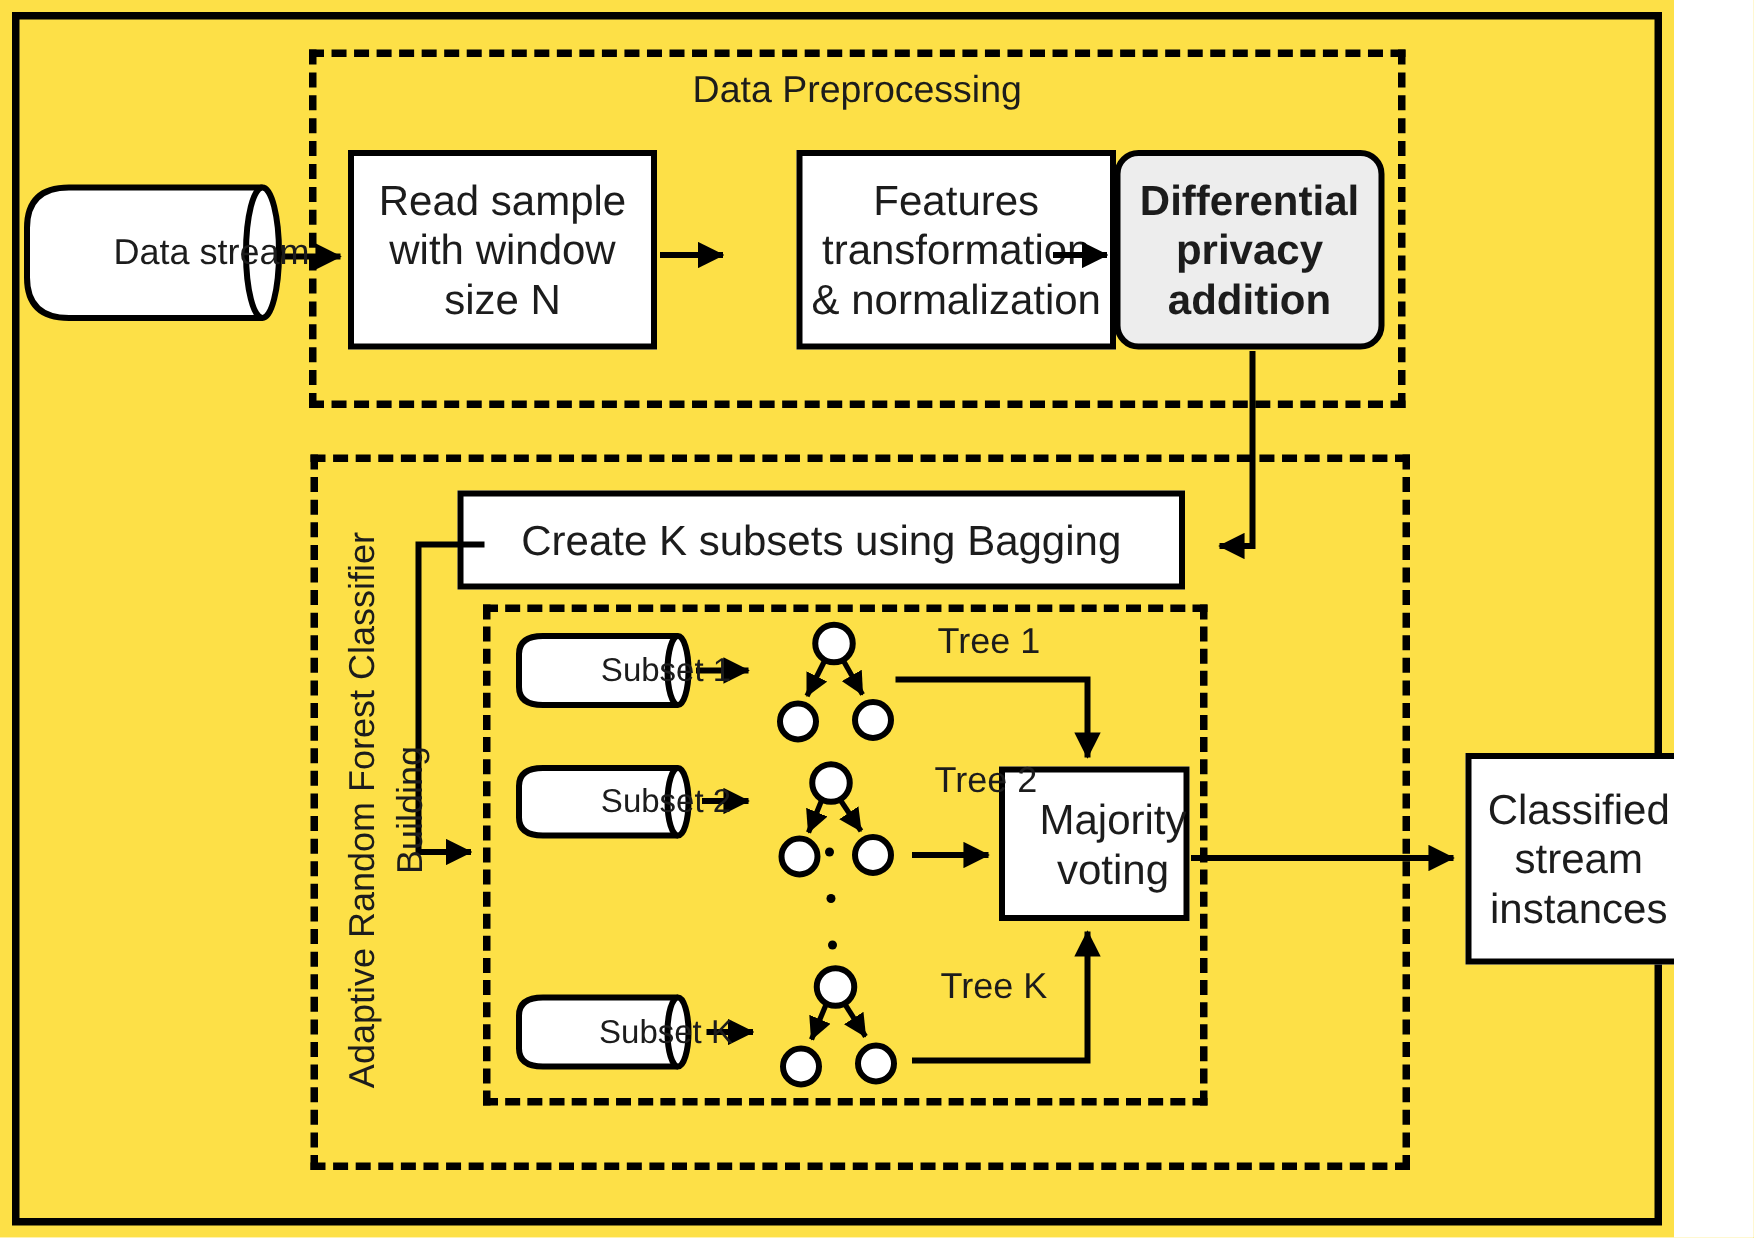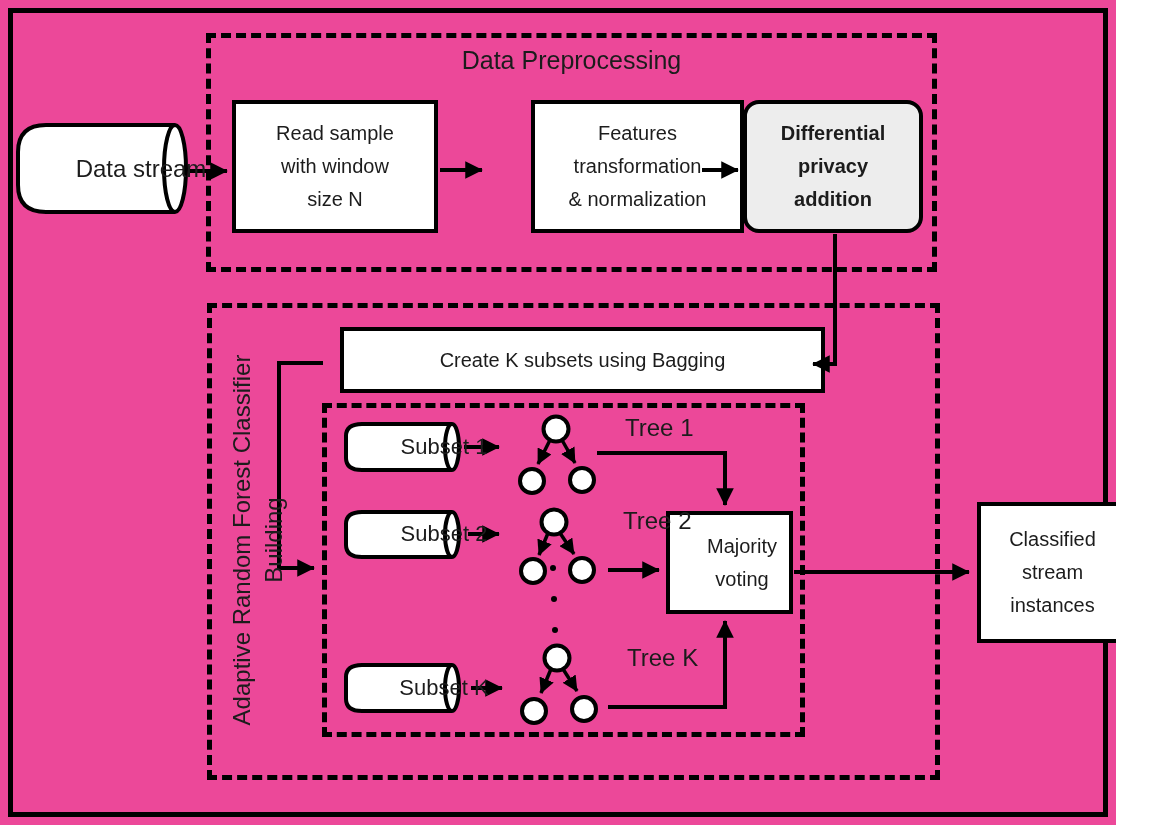--- a/index.html
+++ b/index.html
@@ -1,26 +1,26 @@
 <!DOCTYPE html>
 <html><head>
 <meta charset="utf-8">
 <style>
   html,body{margin:0;padding:0;background:#fff;}
   .canvas{
-    position:relative;width:1116px;height:825px;background:#ec4899;
+    position:relative;width:1116px;height:825px;background:#fde047;
     font-family:"Liberation Sans",sans-serif;color:#1c1c1c;overflow:hidden;
   }
   .frame{position:absolute;left:8px;top:8px;right:8px;bottom:8px;border:5px solid #000;z-index:0;}
   .group{position:absolute;border:5px dashed #000;box-sizing:border-box;z-index:1;background:transparent;}
   .group-title{position:absolute;left:0;top:8px;width:100%;text-align:center;font-size:25px;}
   .box{
     position:absolute;border:4px solid #000;box-sizing:border-box;background:#fff;
     display:flex;align-items:center;justify-content:center;text-align:center;
-    font-size:20px;line-height:33px;white-space:pre-line;z-index:1;
+    font-size:28px;line-height:33px;white-space:pre-line;z-index:1;
   }
   .box.highlight{background:#ededed;font-weight:bold;border-radius:16px;}
   svg.overlay{position:absolute;left:0;top:0;z-index:2;pointer-events:none;}
   .float-label{position:absolute;z-index:3;display:flex;align-items:center;justify-content:center;text-align:center;padding-left:47px;}
   .cyl-label{font-size:22px;}
   .tree-label{font-size:24px;justify-content:flex-start;text-align:left;}
   .vlabel{
     position:absolute;left:12px;top:524px;width:460px;height:32px;line-height:32px;
     transform:rotate(-90deg);transform-origin:center center;text-align:center;
     font-size:24px;z-index:3;
@@ -46,21 +46,21 @@
 size N</div>
 
   <div class="box" style="left:487px;top:100px;width:213px;height:133px;margin-left:44px;">Features
 transformation
 &amp; normalization</div>
 
   <div class="box highlight" style="left:743px;top:100px;width:180px;height:133px;">Differential
 privacy
 addition</div>
 
-  <div class="box" style="left:340px;top:327px;width:485px;height:66px;">Create K subsets using Bagging</div>
+  <div class="box" style="left:305px;top:327px;width:485px;height:66px;">Create K subsets using Bagging</div>
 
   <div class="box" style="left:666px;top:511px;width:127px;height:103px;padding-left:25px;">Majority
 voting</div>
 
   <div class="box" style="left:977px;top:502px;width:151px;height:141px;">Classified
 stream
 instances</div>
 
   <div class="vlabel">Adaptive Random Forest Classifier Building</div>
 

